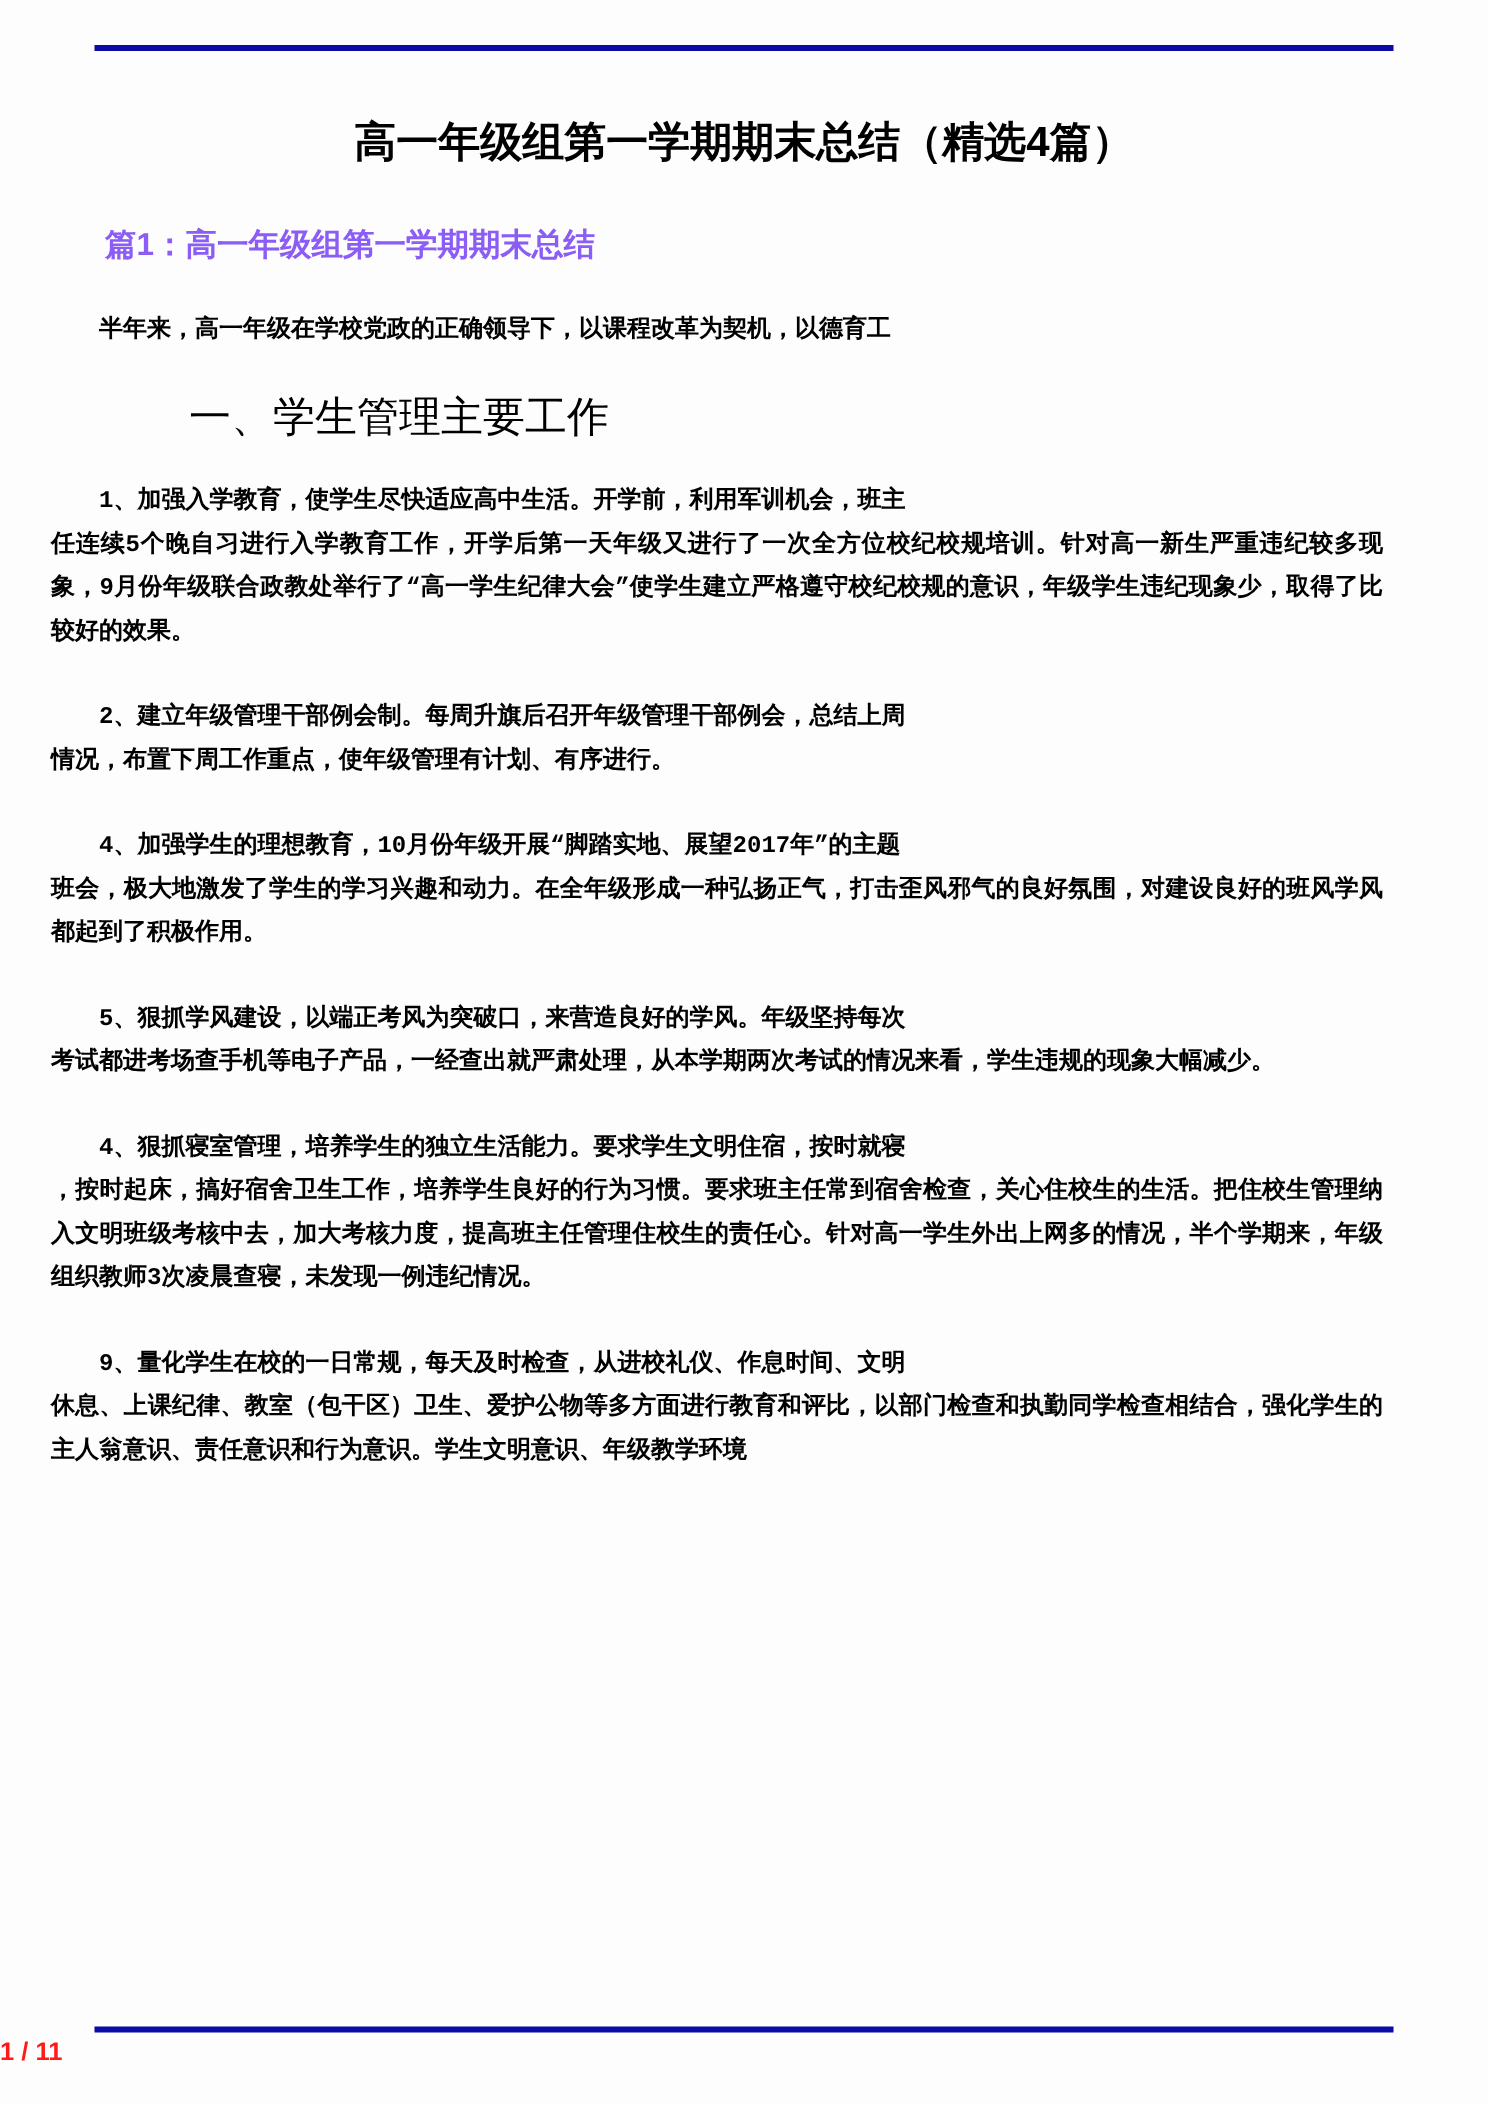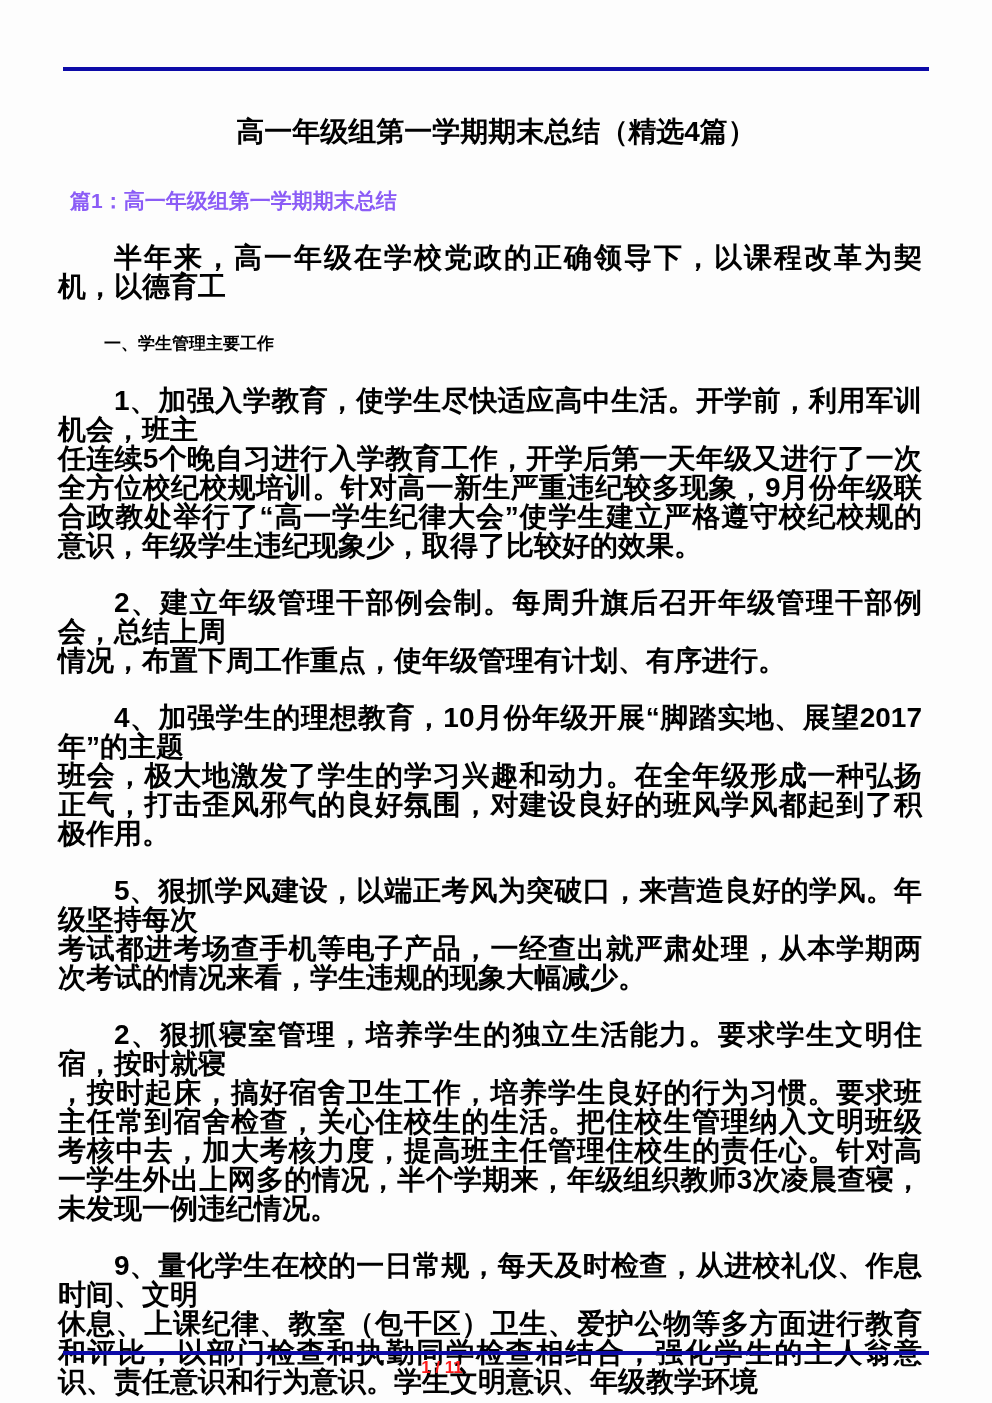--- a/index.html
+++ b/index.html
@@ -9,21 +9,21 @@
   }
   .page {
     position: relative;
     width: 992px;
     height: 1403px;
     background: #fdfdfd;
     font-family: "Liberation Sans", "DejaVu Sans", sans-serif;
     color: #000000;
     overflow: hidden;
     box-sizing: border-box;
-    padding-top: 67px;
+    padding-top: 30px;
   }
   .rule {
     height: 4px;
     background: #0d0ba8;
     margin: 0 63px;
   }
   .doc-title {
     margin: 40px 70px 0 70px;
     text-align: center;
     font-size: 28px;
@@ -32,48 +32,49 @@
     color: #000000;
   }
   .article-heading {
     margin: 34px 70px 0 70px;
     font-size: 21px;
     line-height: 29px;
     font-weight: 700;
     color: #8b5cf6;
   }
   .para {
-    margin: 28px 70px 0 58px;
-    font-size: 28px;
+    margin: 28px 70px 0 34px;
+    font-size: 16px;
     line-height: 29px;
     font-weight: 600;
     text-align: justify;
     text-indent: 2em;
     word-break: break-all;
+    font-family: Liberation Mono, monospace;
   }
   .para .rest-line {
     
   }
   .section-title {
     margin: 28px 70px 0 70px;
-    font-size: 17px;
+    font-size: 28px;
     line-height: 29px;
-    font-weight: 700;
+    font-weight: 400;
     text-indent: 2em;
   }
   .footer {
     position: absolute;
     left: 0;
     right: 0;
     top: 1351px;
   }
   .page-number {
     margin-top: 3px;
     padding-right: 108px;
-    text-align: center;
+    text-align: left;
     font-size: 17px;
     line-height: 20px;
     font-weight: 600;
     color: #ff1a1a;
   }
 </style>
 </head>
 <body>
 
 <div class="page">
@@ -90,21 +91,21 @@
 
   <p class="para"><span>1、加强入学教育，使学生尽快适应高中生活。开学前，利用军训机会，班主</span><br><span class="rest-line">任连续5个晚自习进行入学教育工作，开学后第一天年级又进行了一次全方位校纪校规培训。针对高一新生严重违纪较多现象，9月份年级联合政教处举行了“高一学生纪律大会”使学生建立严格遵守校纪校规的意识，年级学生违纪现象少，取得了比较好的效果。</span></p>
 
   <p class="para"><span>2、建立年级管理干部例会制。每周升旗后召开年级管理干部例会，总结上周</span><br><span class="rest-line">情况，布置下周工作重点，使年级管理有计划、有序进行。</span></p>
 
 
   <p class="para"><span>4、加强学生的理想教育，10月份年级开展“脚踏实地、展望2017年”的主题</span><br><span class="rest-line">班会，极大地激发了学生的学习兴趣和动力。在全年级形成一种弘扬正气，打击歪风邪气的良好氛围，对建设良好的班风学风都起到了积极作用。</span></p>
 
   <p class="para"><span>5、狠抓学风建设，以端正考风为突破口，来营造良好的学风。年级坚持每次</span><br><span class="rest-line">考试都进考场查手机等电子产品，一经查出就严肃处理，从本学期两次考试的情况来看，学生违规的现象大幅减少。</span></p>
 
-  <p class="para"><span>2、狠抓寝室管理，培养学生的独立生活能力。要求学生文明住宿，按时就寝</span><br><span class="rest-line">，按时起床，搞好宿舍卫生工作，培养学生良好的行为习惯。要求班主任常到宿舍检查，关心住校生的生活。把住校生管理纳入文明班级考核中去，加大考核力度，提高班主任管理住校生的责任心。针对高一学生外出上网多的情况，半个学期来，年级组织教师3次凌晨查寝，未发现一例违纪情况。</span></p>
+  <p class="para"><span>4、狠抓寝室管理，培养学生的独立生活能力。要求学生文明住宿，按时就寝</span><br><span class="rest-line">，按时起床，搞好宿舍卫生工作，培养学生良好的行为习惯。要求班主任常到宿舍检查，关心住校生的生活。把住校生管理纳入文明班级考核中去，加大考核力度，提高班主任管理住校生的责任心。针对高一学生外出上网多的情况，半个学期来，年级组织教师3次凌晨查寝，未发现一例违纪情况。</span></p>
 
   <p class="para"><span>9、量化学生在校的一日常规，每天及时检查，从进校礼仪、作息时间、文明</span><br><span class="rest-line">休息、上课纪律、教室（包干区）卫生、爱护公物等多方面进行教育和评比，以部门检查和执勤同学检查相结合，强化学生的主人翁意识、责任意识和行为意识。学生文明意识、年级教学环境</span></p>
 
   <div class="footer">
     <div class="rule"></div>
     <div class="page-number">1 / 11</div>
   </div>
 
 </div>
 

